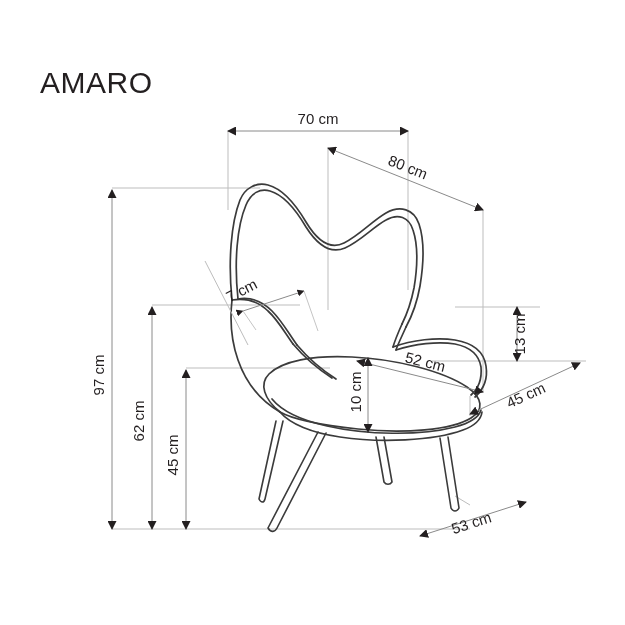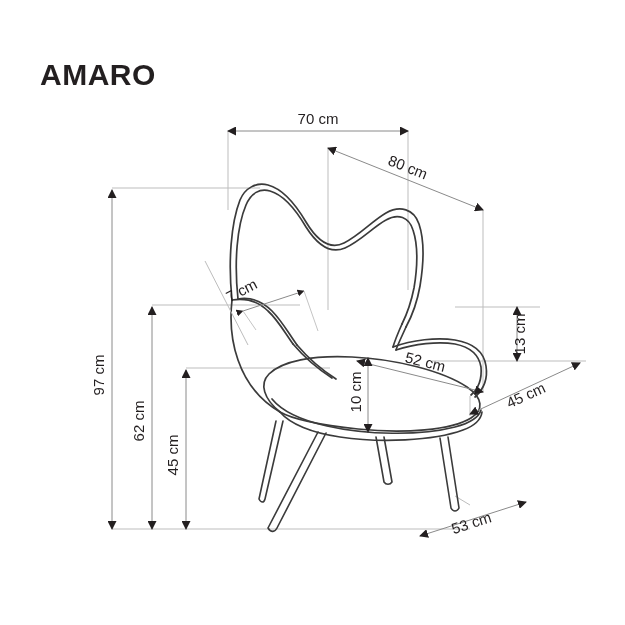--- a/index.html
+++ b/index.html
@@ -16,23 +16,23 @@
   }
   #page {
     position: relative;
     width: 625px;
     height: 625px;
     background: #ffffff;
   }
   #product-title {
     position: absolute;
     left: 40px;
-    top: 60px;
+    top: 68px;
     font-size: 30px;
-    font-weight: 700;
+    font-weight: 400;
     letter-spacing: 0.5px;
     line-height: 1;
     color: #231f20;
     white-space: nowrap;
   }
   #drawing-svg {
     position: absolute;
     left: 0;
     top: 0;
     width: 625px;

